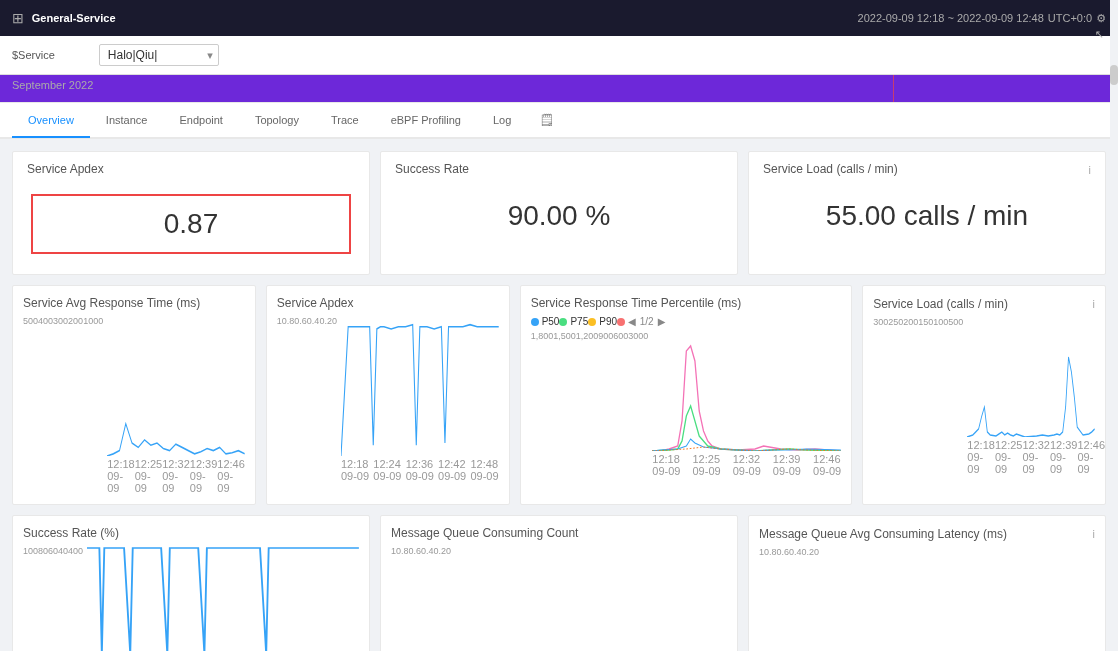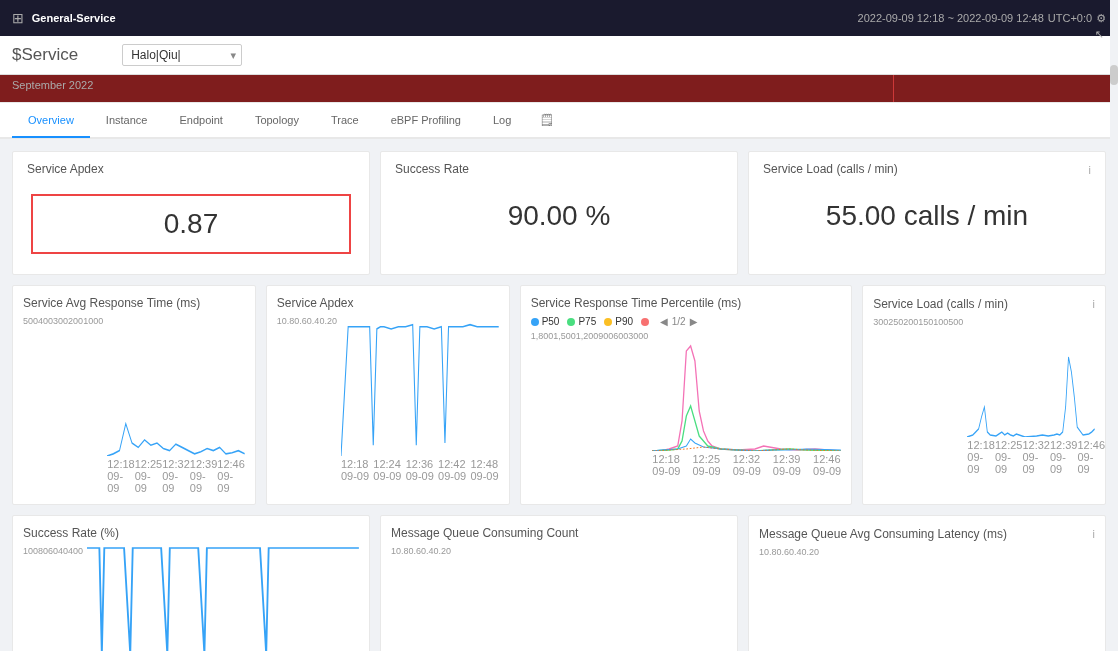--- a/index.html
+++ b/index.html
@@ -12,35 +12,35 @@
     }
     .header-left { display: flex; align-items: center; gap: 8px; }
     .header-logo { color: #fff; font-size: 11px; font-weight: bold; }
     .header-right { display: flex; align-items: center; gap: 4px; font-size: 11px; color: #aaa; }
 
     
     .service-bar {
       display: flex; align-items: center; background: #fff; padding: 8px 12px;
       border-bottom: 1px solid #ddd; gap: 8px;
     }
-    .service-label { color: #555; font-size: 17px; }
+    .service-label { color: #555; font-size: 11px; }
     .service-select {
       border: 1px solid #ccc; padding: 3px 24px 3px 8px; font-size: 12px;
       background: #fff; border-radius: 2px; color: #333; min-width: 120px;
       appearance: none; position: relative;
     }
     .select-wrapper { position: relative; display: inline-block; padding-left: 36px; }
     .select-wrapper::after {
       content: '▾'; position: absolute; right: 6px; top: 50%; transform: translateY(-50%);
       pointer-events: none; color: #888; font-size: 11px;
     }
 
     
     .timeline-bar {
-      background: #7f1d1d; padding: 4px 12px; border-bottom: 1px solid #e8e8e8;
+      background: #6d28d9; padding: 4px 12px; border-bottom: 1px solid #e8e8e8;
       font-size: 11px; color: #aaa; position: relative; height: 28px;
     }
     .timeline-marker {
       position: absolute; right: 20%; top: 0; height: 100%;
       width: 1px; background: #e44; opacity: 0.7;
     }
 
     
     .tabs {
       background: #fff; display: flex; align-items: center;
@@ -80,21 +80,21 @@
       background: #fff; border: 1px solid #e8e8e8; border-radius: 2px;
       padding: 10px; flex: 1; min-width: 0;
     }
     .chart-panel-title { font-size: 12px; color: #555; margin-bottom: 6px; display: flex; justify-content: space-between; align-items: center; }
     .chart-area { position: relative; height: 140px; overflow: hidden; }
 
     
     svg { width: 100%; height: 100%; }
 
     
-    .legend { display: flex; gap: 8px; align-items: center; font-size: 10px; margin-bottom: 4px; flex-wrap: wrap; }
+    .legend { display: flex; align-items: center; font-size: 10px; margin-bottom: 4px; flex-wrap: wrap; }
     .legend-item { display: flex; align-items: center; gap: 3px; }
     .legend-dot { width: 8px; height: 8px; border-radius: 50%; }
     .legend-nav { display: flex; align-items: center; gap: 4px; }
     .legend-nav span { cursor: pointer; color: #888; }
 
     
     .chart-container { display: flex; }
     .y-axis { display: flex; flex-direction: row; justify-content: space-between; padding-right: 4px; font-size: 9px; color: #999; text-align: right; min-width: 30px; padding-bottom: 16px; }
     .x-axis { display: flex; justify-content: space-between; font-size: 11px; color: #999; padding-top: 2px; }
     .chart-inner { flex: 1; min-width: 0; }

